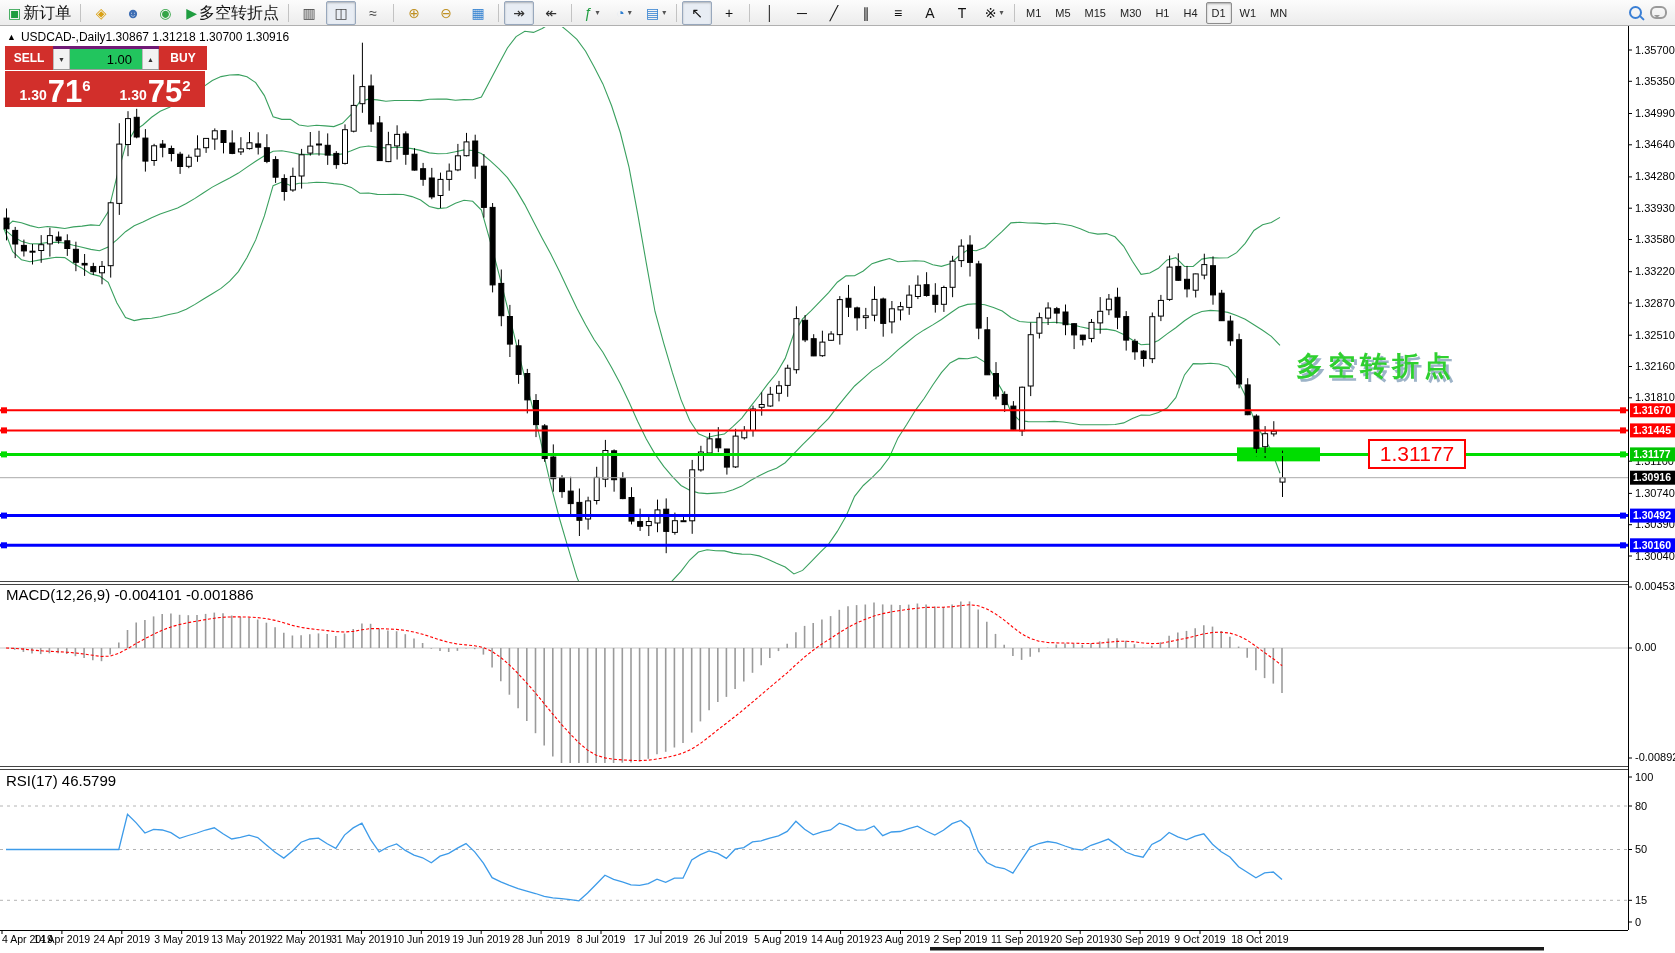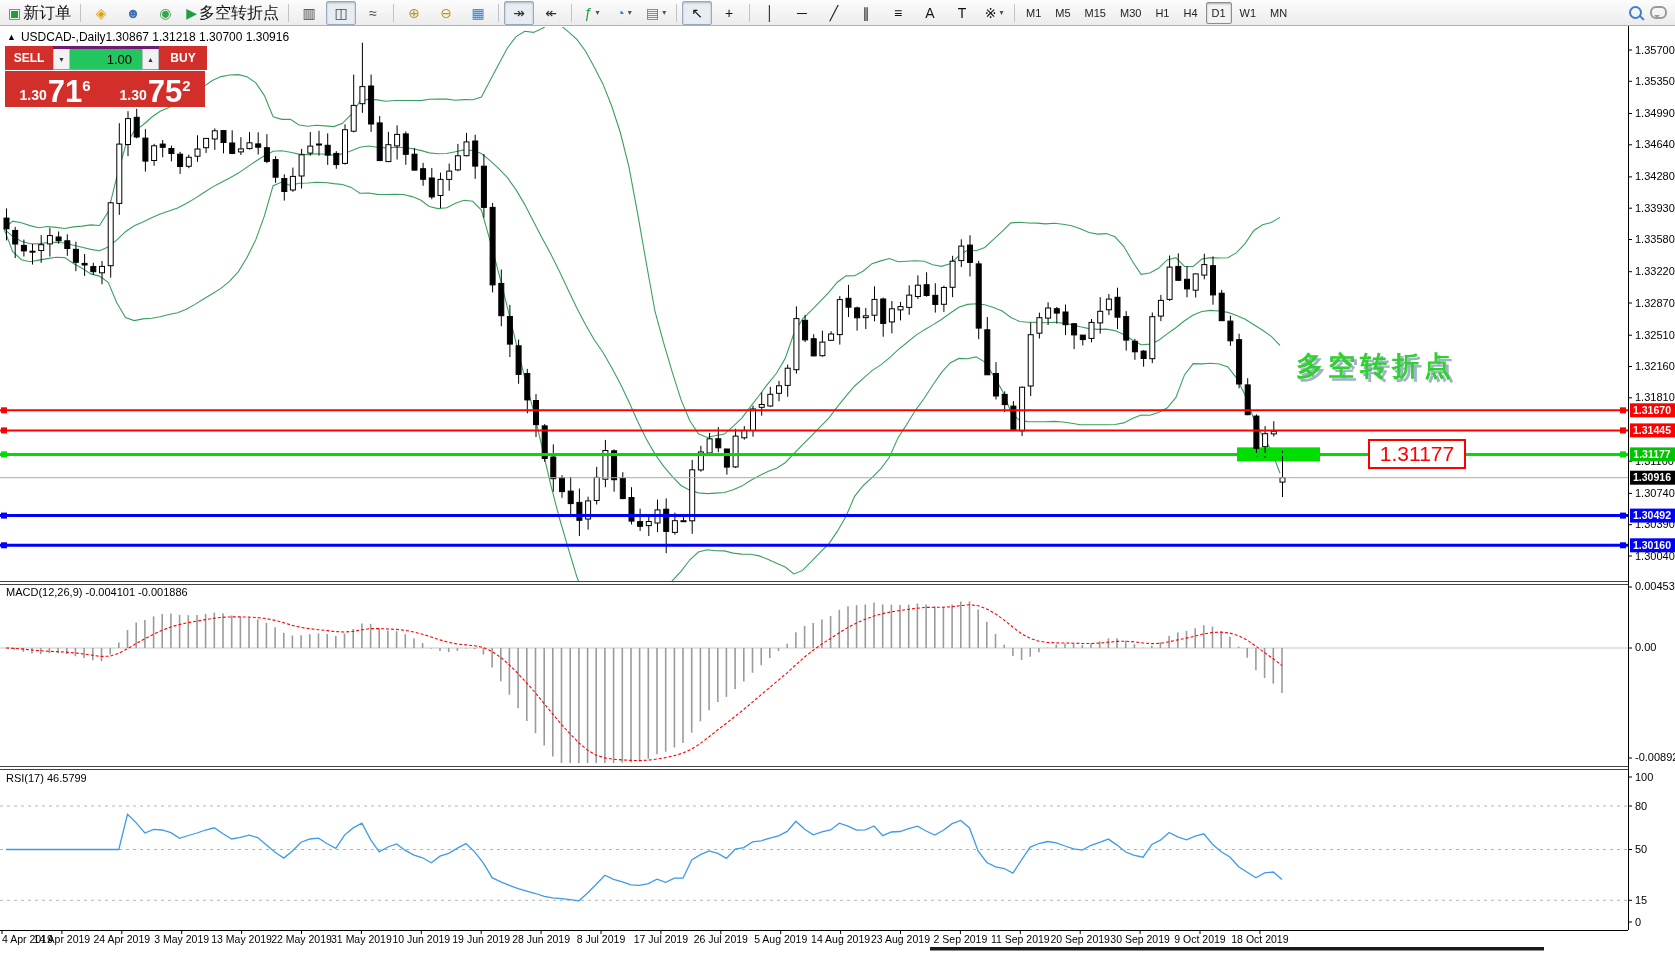--- a/index.html
+++ b/index.html
@@ -27,21 +27,21 @@
   .icon-search{width:9px;height:9px;border:2px solid #3a7fd5;border-radius:50%;position:relative;margin-right:6px}
   .icon-search:after{content:"";position:absolute;width:6px;height:2px;background:#3a7fd5;
     transform:rotate(45deg);right:-5px;bottom:-2px;border-radius:1px}
   .icon-chat{width:13px;height:9px;border:2px solid #9a9a9a;border-radius:6px;position:relative;margin-right:4px}
   .icon-chat:after{content:"";position:absolute;left:2px;bottom:-4px;border:3px solid transparent;border-top-color:#9a9a9a}
   
   #chart-svg{position:absolute;left:0;top:0;z-index:1}
   #chart-title{position:absolute;left:7px;top:30px;z-index:10;font-size:12px;white-space:nowrap}
   #chart-title .tri{font-size:9px;margin-right:5px;position:relative;top:-1px}
   #chart-title .ohlc{}
-  .panel-label{position:absolute;z-index:10;font-size:11px;color:#000;white-space:nowrap}
+  .panel-label{position:absolute;z-index:10;font-size:15px;color:#000;white-space:nowrap}
   
   #trade-widget{position:absolute;left:5px;top:46px;width:202px;z-index:20;font-family:"Liberation Sans",sans-serif}
   .tw-row{display:flex;height:24px}
   .tw-sell,.tw-buy{width:48px;background:#d22f2b;color:#fff;font-size:12px;font-weight:bold;
     display:flex;align-items:center;justify-content:center}
   .tw-step{flex:1;display:flex;border-top:3px solid #701a75;border-bottom:1px solid #9a9a9a;background:#22c55e}
   .tw-dn,.tw-up{width:15px;background:#f2f2f2;border-left:1px solid #bbb;border-right:1px solid #bbb;
     font-size:7px;color:#333;display:flex;align-items:center;justify-content:center}
   .tw-val{flex:1;font-size:13px;display:flex;align-items:center;justify-content:flex-end;padding-right:10px}
   .tw-prices{display:flex;gap:0;margin-top:1px}

